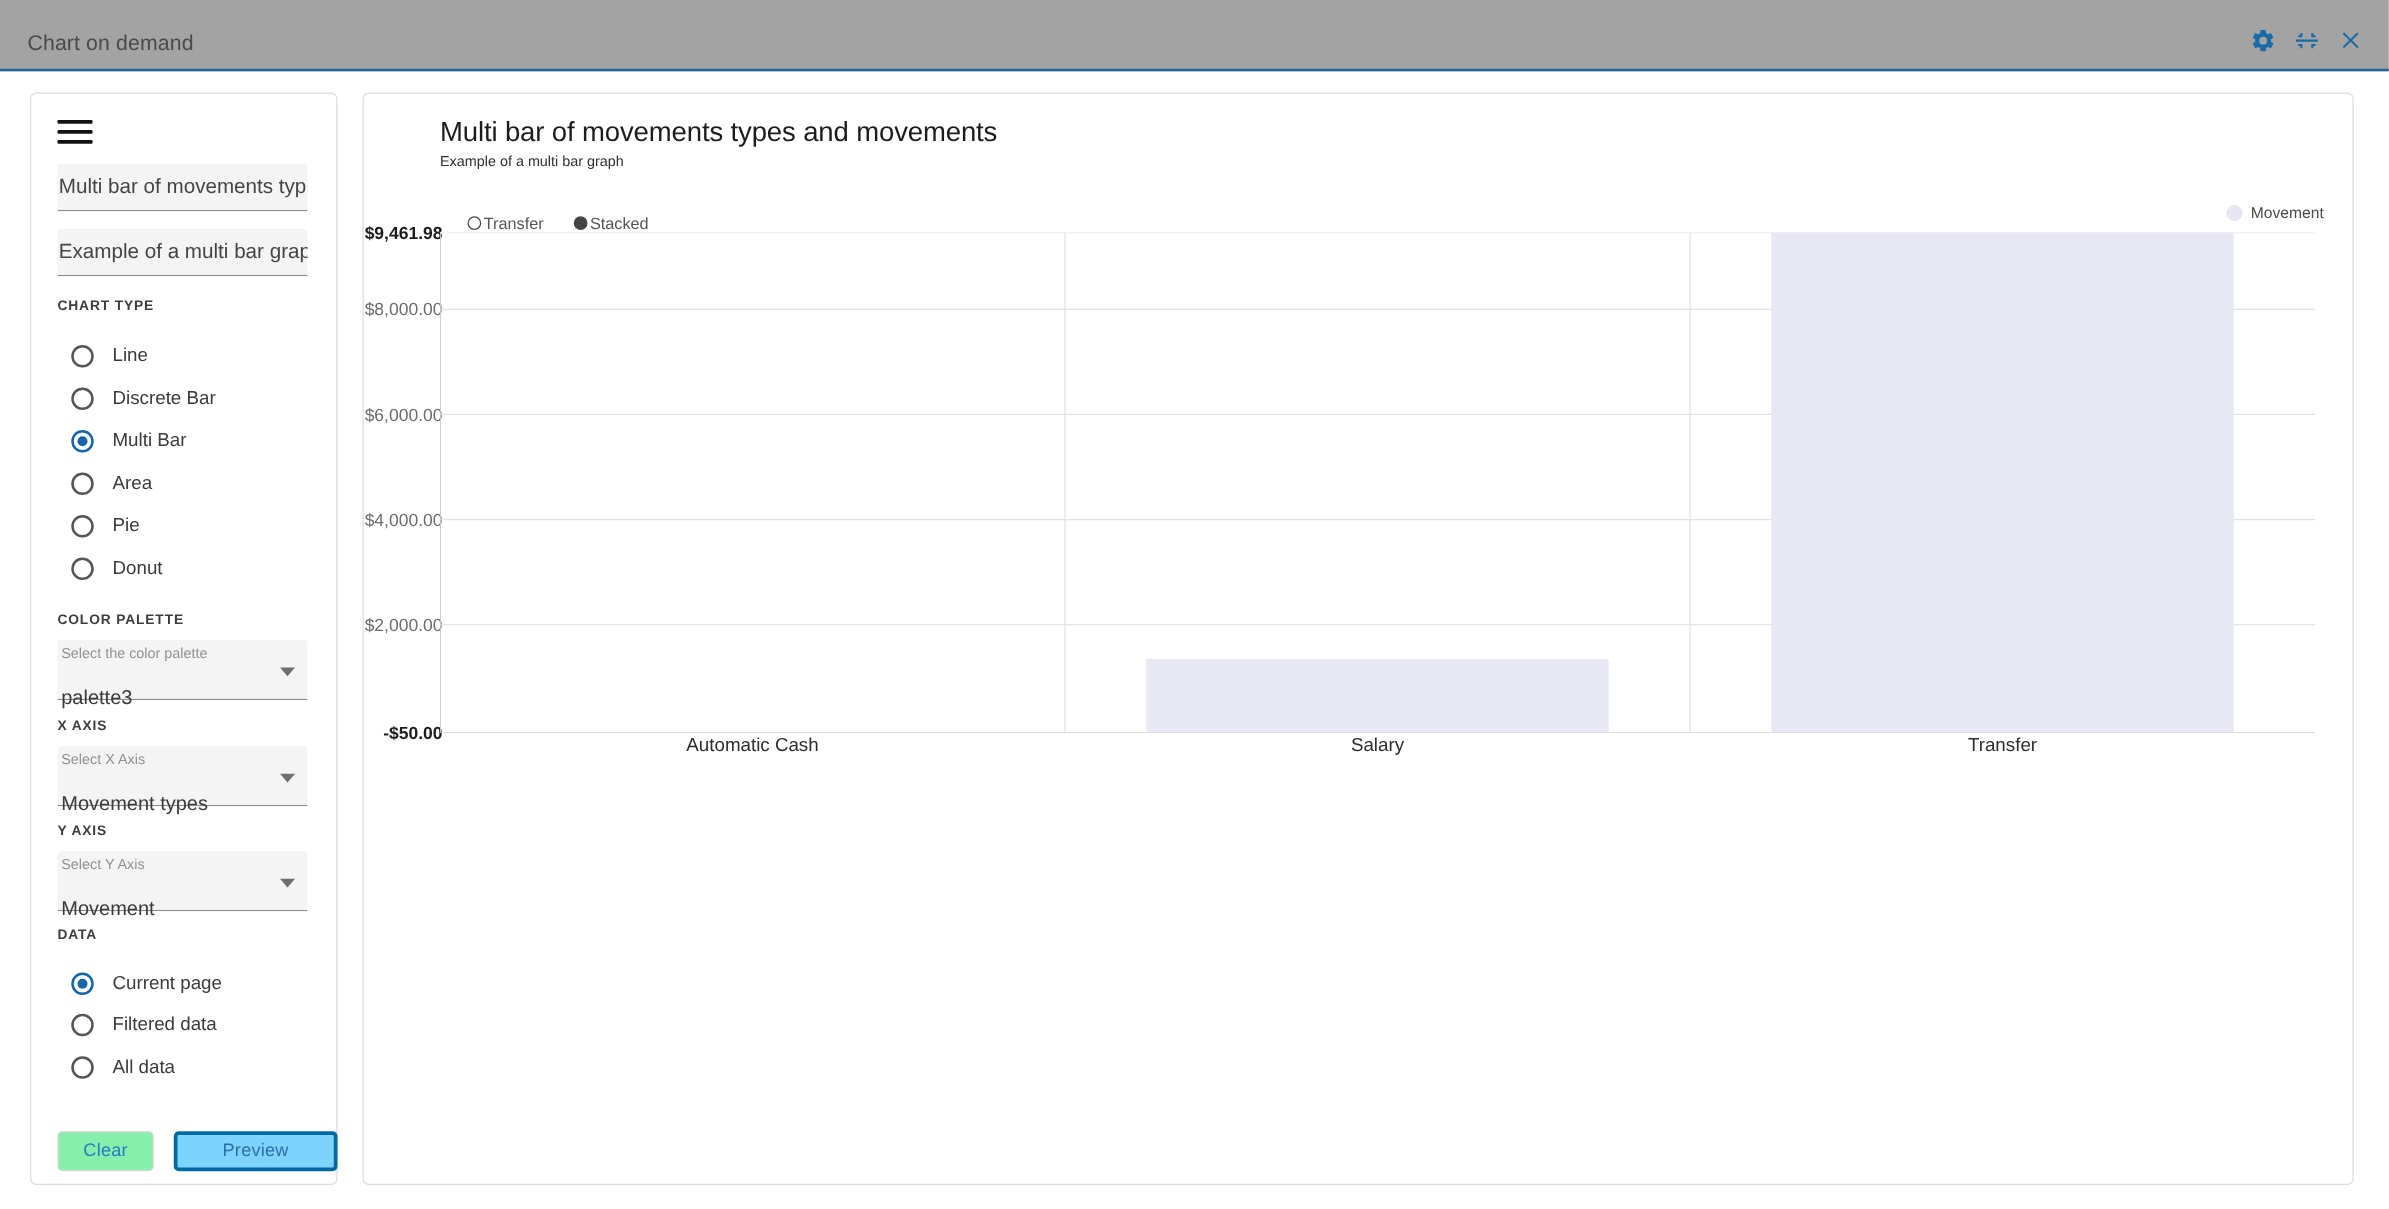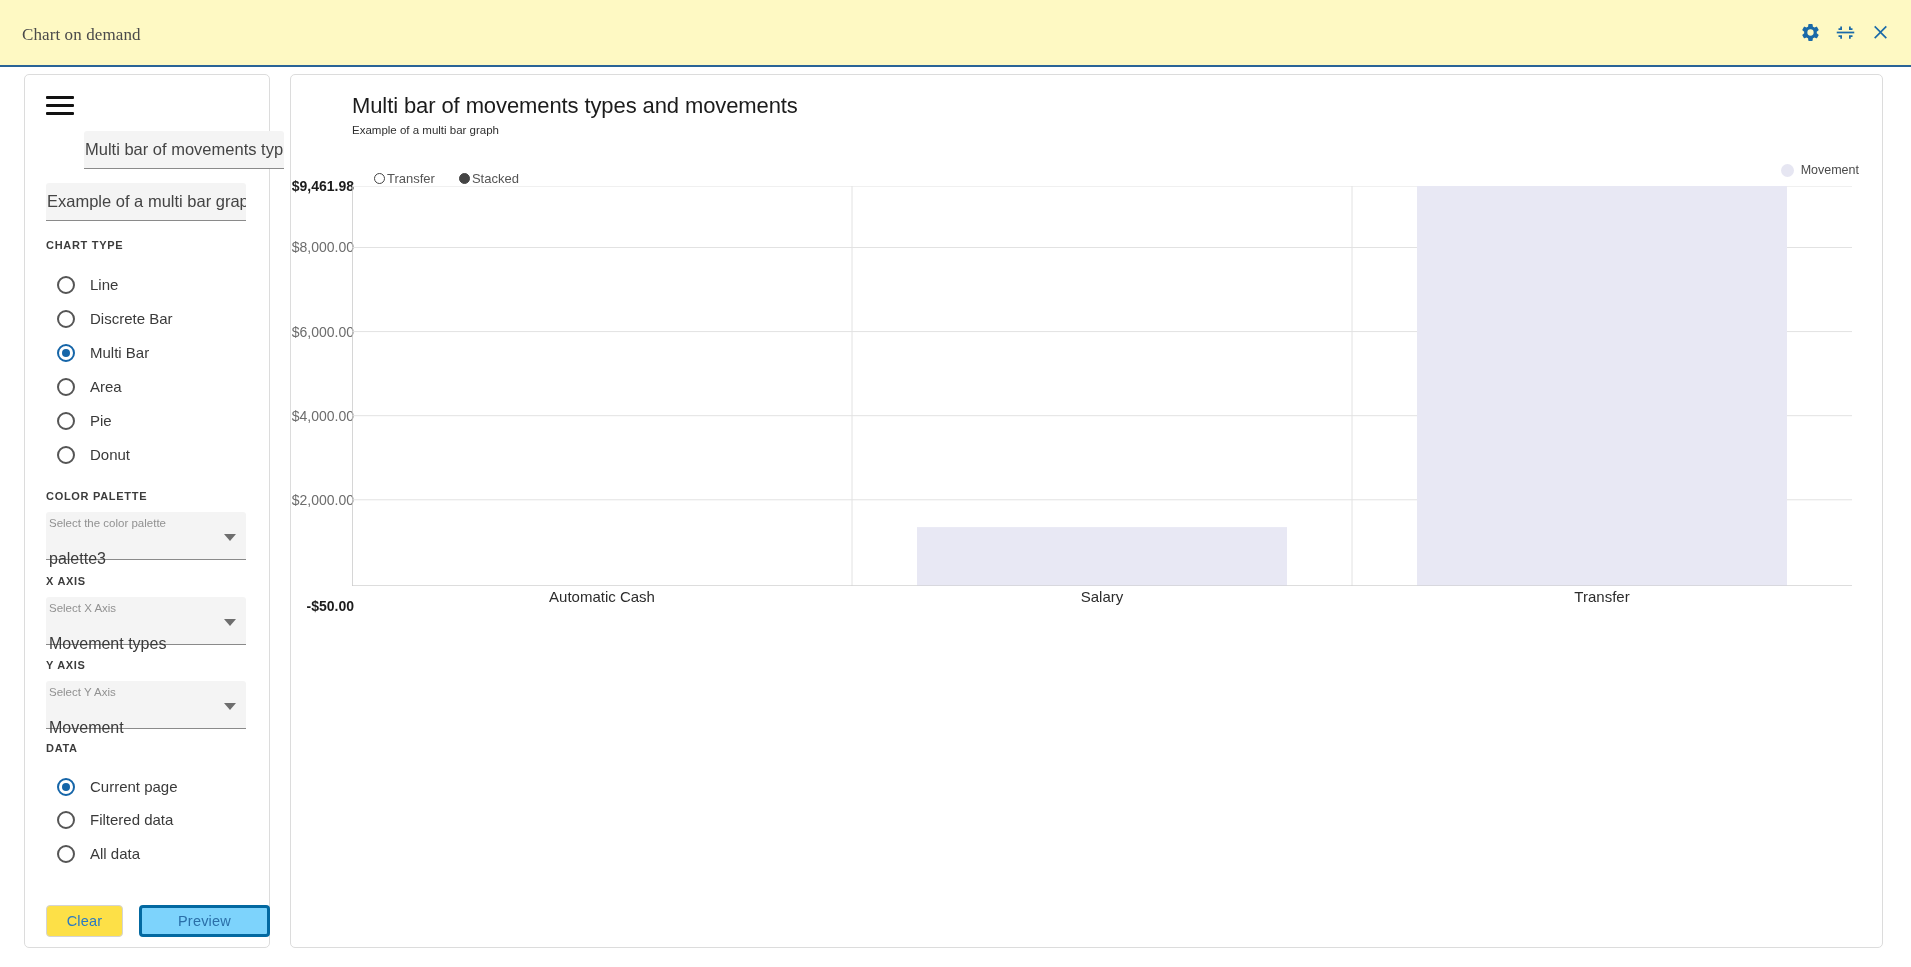--- a/index.html
+++ b/index.html
@@ -7,24 +7,23 @@
     margin: 0; padding: 0;
     width: 1911px; height: 967px;
     background: #ffffff;
     font-family: "Liberation Sans", sans-serif;
     overflow: hidden;
   }
 
   
   .titlebar {
     position: absolute; left: 0; top: 0;
-    width: 1911px; height: 67px;
+    width: 1911px; height: 57px;
     border-bottom: 2px solid #2a6496;
-    background: #fef9c3;
-    font-family: Liberation Serif, serif;
+    background: #a3a3a3;
   }
   .titlebar-text {
     position: absolute; left: 22px; top: 25px;
     font-size: 17px; color: #4a4a4a; letter-spacing: .1px;
   }
   .titlebar-icons {
     position: absolute; right: 20px; top: 22px;
     display: flex; align-items: center; gap: 14px;
   }
   .tb-icon { width: 21px; height: 21px; display: block; cursor: pointer; color: #1a6aa8; }
@@ -61,21 +60,21 @@
     background: #f4f4f4;
     border-bottom: 1px solid #8a8a8a;
     border-radius: 3px 3px 0 0;
     overflow: hidden;
     cursor: text;
   }
   .filled-field .val {
     position: absolute; left: 1px; top: 9px;
     font-size: 16.5px; color: #444; white-space: nowrap;
   }
-  #field-title { top: 131px; margin-left: 38px; }
+  #field-title { top: 131px; }
   #field-subtitle { top: 183px; }
 
   
   .section-label {
     position: absolute; left: 46px;
     font-size: 11px; font-weight: bold; color: #3c3c3c;
     letter-spacing: .7px;
   }
 
   
@@ -124,21 +123,21 @@
 
   
   .btn {
     position: absolute; height: 32px;
     border-radius: 4px; font-size: 14.5px;
     display: flex; align-items: center; justify-content: center;
     cursor: pointer; letter-spacing: .2px;
   }
   #btn-clear {
     left: 46px; top: 905px; width: 77px;
-    background: #fde047; border: 1px solid #d4d4d4; color: #2b79c2;
+    background: #86efac; border: 1px solid #d4d4d4; color: #2b79c2;
   }
   #btn-preview {
     left: 139px; top: 905px; width: 131px;
     background: #7dd3fc; border: 3px solid #0369a1; color: #2b6fa8;
   }
 
   
   .chart-title {
     position: absolute; left: 352px; top: 93px;
     font-size: 22px; color: #1c1c1c; letter-spacing: -.1px; text-align: center;
@@ -316,21 +315,21 @@
   <span class="legend-swatch"></span>
   <span class="legend-text">Movement</span>
 </div>
 
 <div id="ylabels">
     <div class="ytick edge" style="top: 0px;">$9,461.98</div>
     <div class="ytick" style="top: 61.4795px;">$8,000.00</div>
     <div class="ytick" style="top: 145.584px;">$6,000.00</div>
     <div class="ytick" style="top: 229.688px;">$4,000.00</div>
     <div class="ytick" style="top: 313.793px;">$2,000.00</div>
-    <div class="ytick edge" style="top: 400px; margin-top: 20px;">-$50.00</div>
+    <div class="ytick edge" style="top: 400px;">-$50.00</div>
   </div>
 <div id="plot">
   <svg class="plot-svg" id="plot-svg" width="1500" height="400">
       <line x1="0" y1="0" x2="1500" y2="0" stroke="#e2e2e2" stroke-width="1"></line>
       <line x1="0" y1="61.47952371640815" x2="1500" y2="61.47952371640815" stroke="#e2e2e2" stroke-width="1"></line>
       <line x1="0" y1="145.58398987382225" x2="1500" y2="145.58398987382225" stroke="#e2e2e2" stroke-width="1"></line>
       <line x1="0" y1="229.6884560312364" x2="1500" y2="229.6884560312364" stroke="#e2e2e2" stroke-width="1"></line>
       <line x1="0" y1="313.7929221886505" x2="1500" y2="313.7929221886505" stroke="#e2e2e2" stroke-width="1"></line>
       <line x1="0" y1="400" x2="1500" y2="400" stroke="#e2e2e2" stroke-width="1"></line>
       <line x1="500" y1="0" x2="500" y2="400" stroke="#e2e2e2" stroke-width="1"></line>

